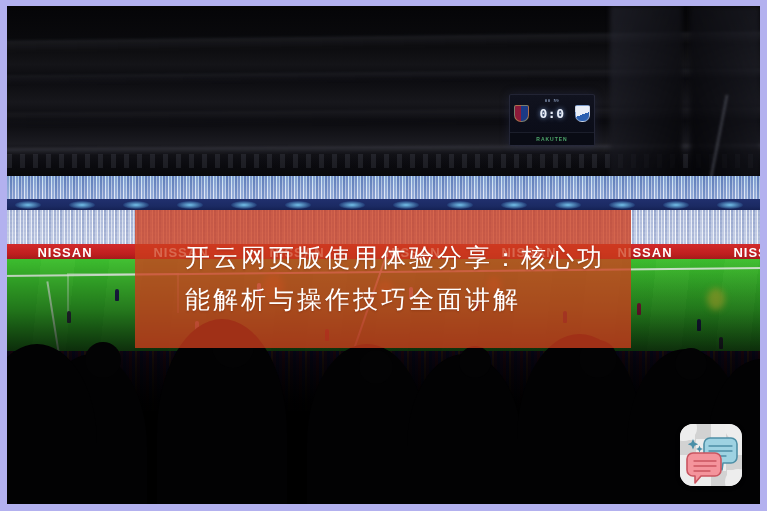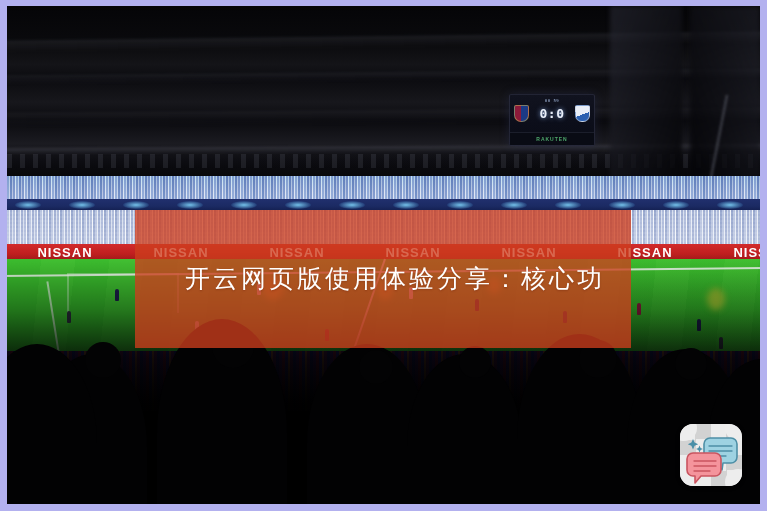--- a/index.html
+++ b/index.html
@@ -464,20 +464,21 @@
         <div class="sil-head" style="left: 572px; top: 86px; width: 38px; height: 38px;"></div>
         <div class="sil-head" style="left: 668px; top: 94px; width: 32px; height: 32px;"></div>
         <div class="spark-yellow" style="left: 255px; top: 20px; width: 22px; height: 26px;"></div>
         <div class="spark-yellow" style="left: 370px; top: 26px; width: 16px; height: 20px;"></div>
         <div class="spark-yellow" style="left: 700px; top: 34px; width: 18px; height: 22px;"></div>
         <div class="spark-yellow" style="left: 480px; top: 22px; width: 14px; height: 18px;"></div>
       </div>
 
     <div class="title-overlay">
       <div class="title-line">开云网页版使用体验分享：核心功</div>
+      <div class="title-line">能解析与操作技巧全面讲解</div>
     </div>
 
     <div class="badge">
       <div class="badge-circle tl"></div>
       <div class="badge-circle tr"></div>
       <div class="badge-circle bl"></div>
       <div class="badge-circle br"></div>
       <svg class="badge-svg" width="62" height="62" viewBox="0 0 62 62">
 
         <path d="M30 14 h21 a6 6 0 0 1 6 6 v13 a6 6 0 0 1 -6 6 h-8 l-1 7 l-6 -7 h-6 a6 6 0 0 1 -6 -6 v-13 a6 6 0 0 1 6 -6 z" fill="#9ed2e2" stroke="#4e8fa6" stroke-width="1.6" stroke-linejoin="round"></path>

